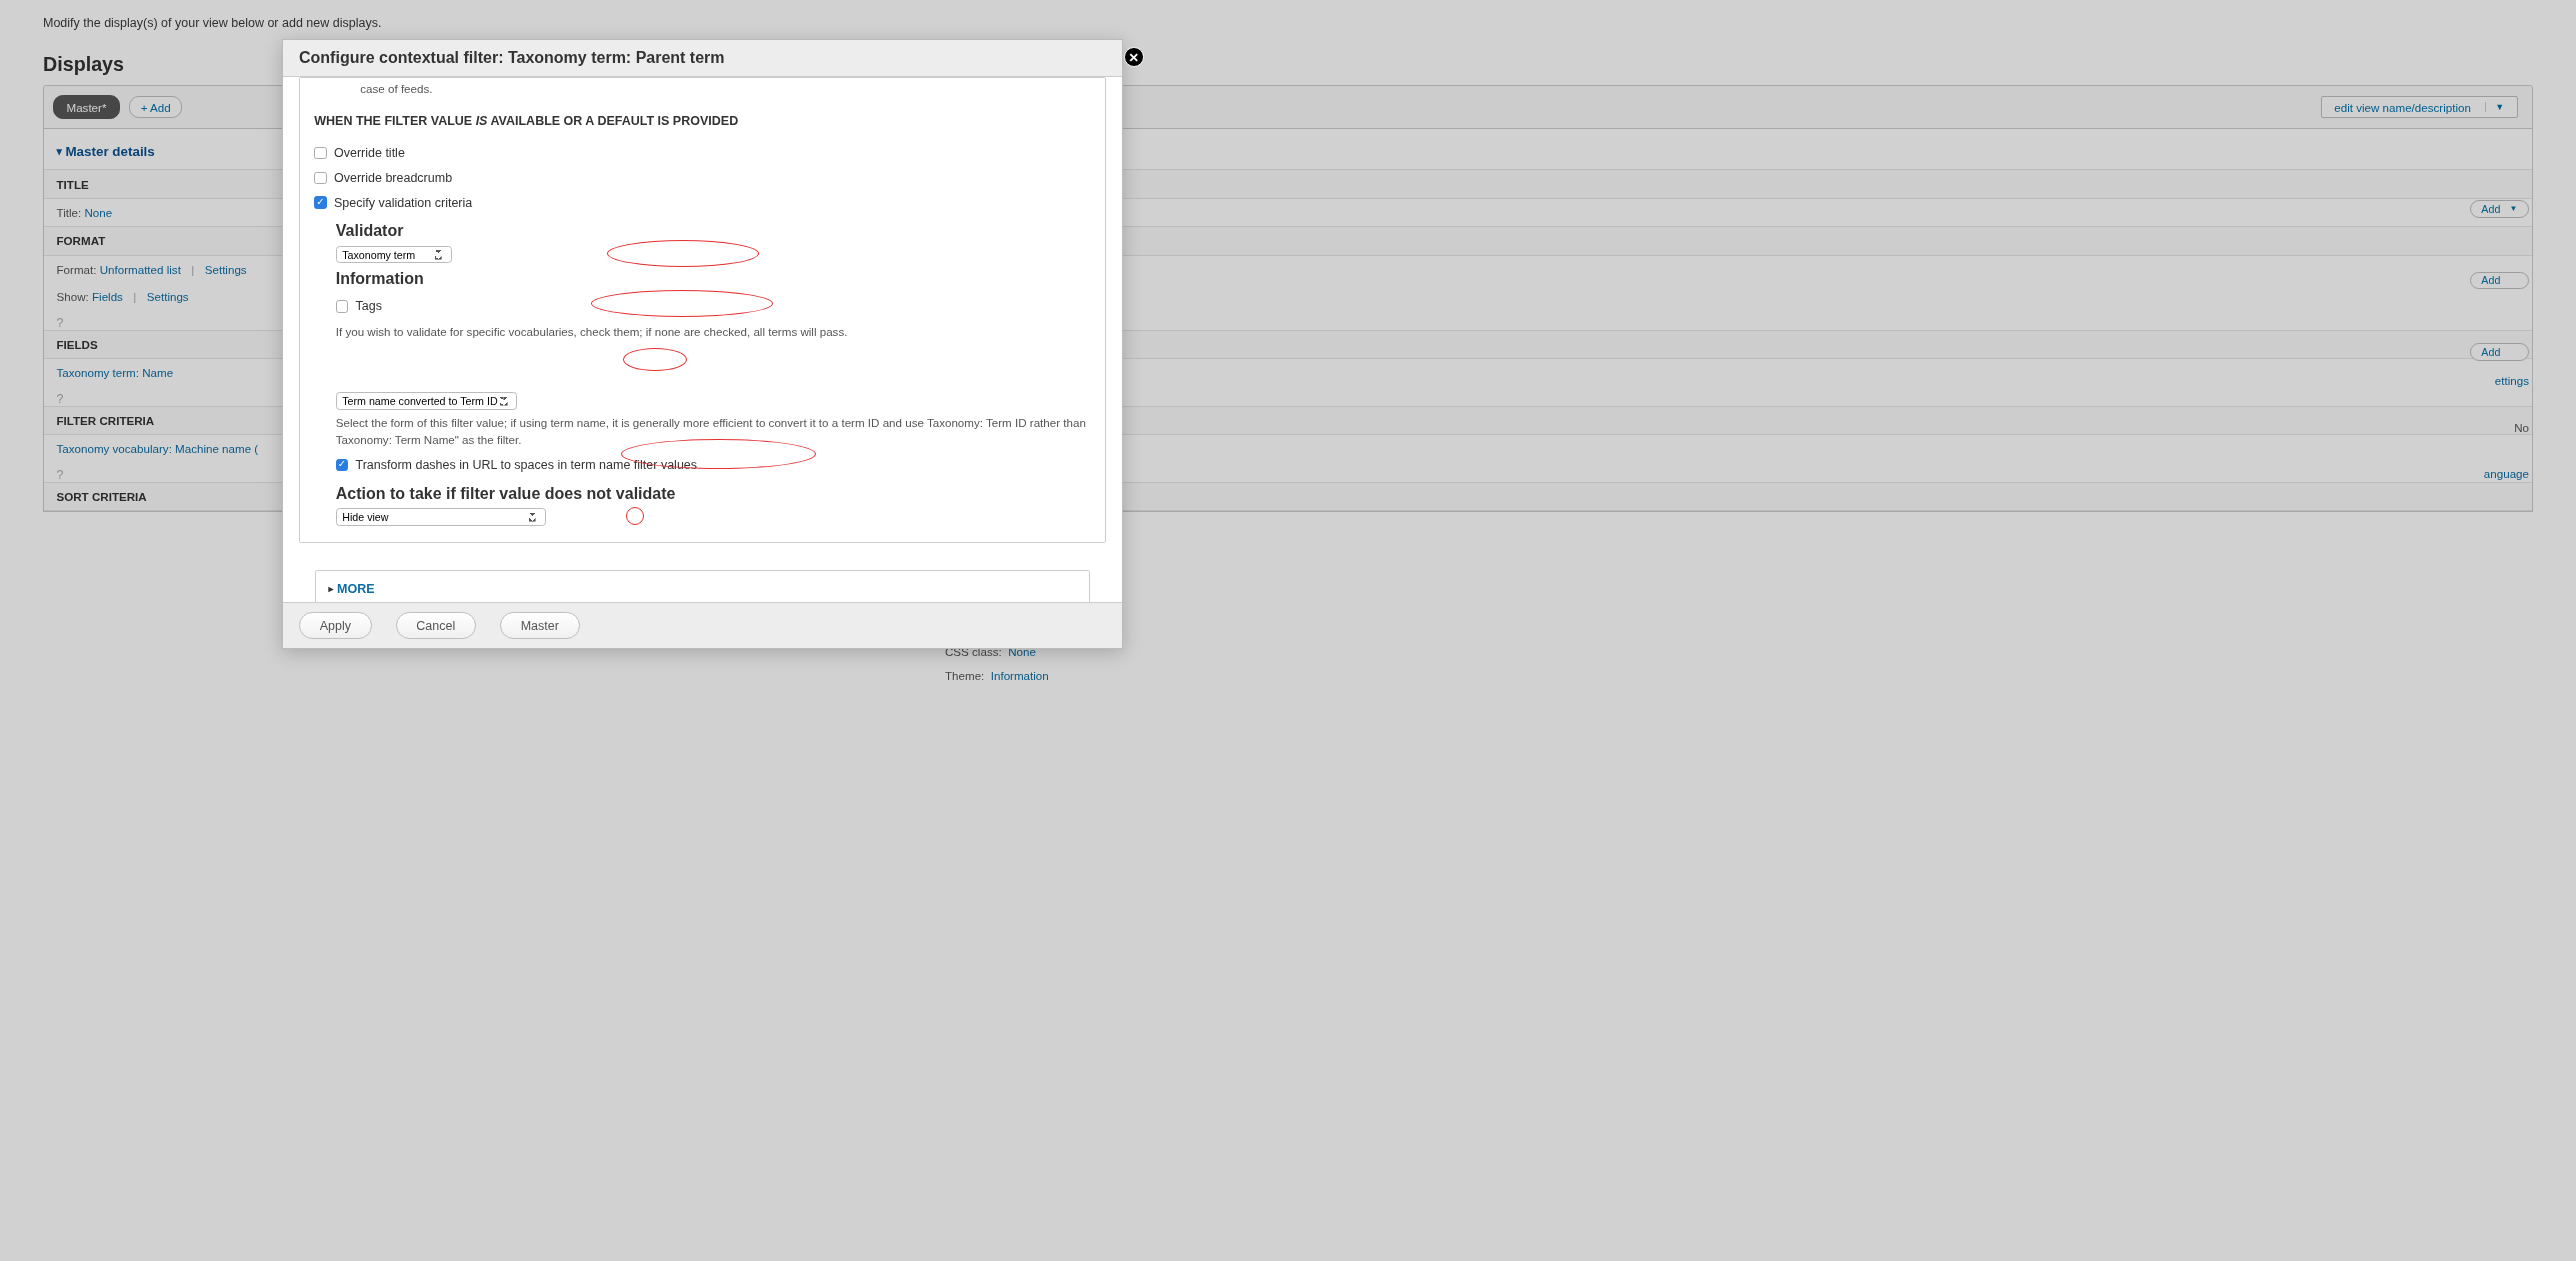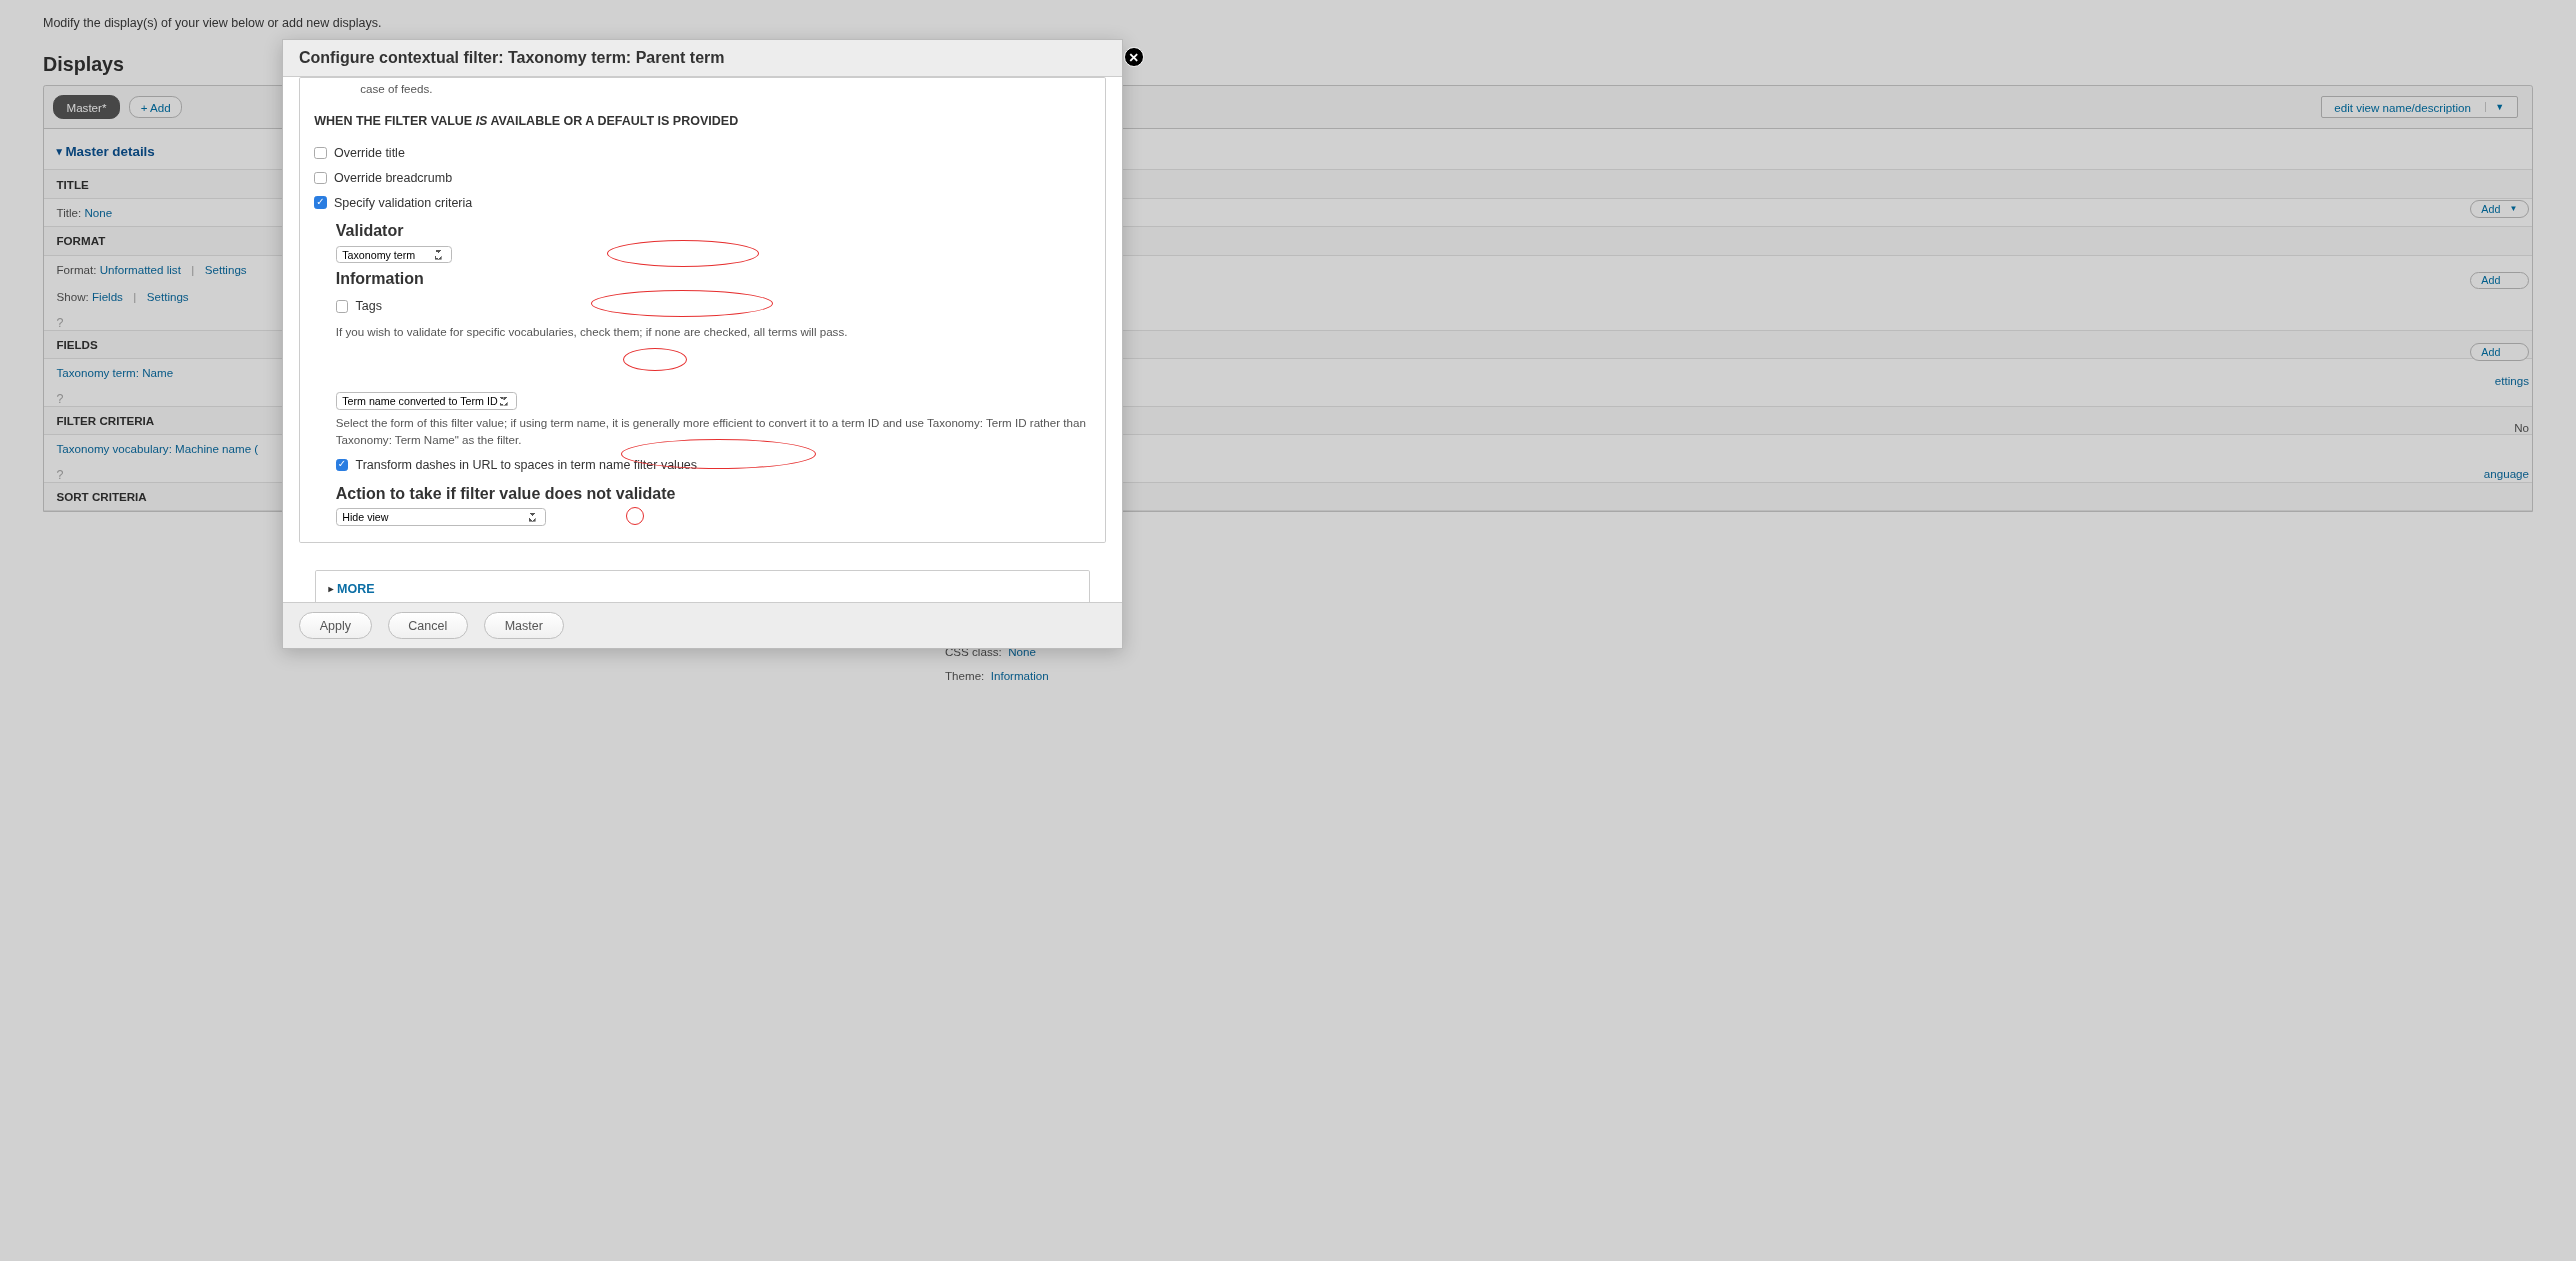--- a/index.html
+++ b/index.html
@@ -334,21 +334,21 @@
       align-items: center;
       gap: 3.6px;
     }
     .more-link .tri { font-size: 9.8px; color: #333;}
 
     .dialog-footer {
       background: #ededed;
       border-top: 0.9px solid #ccc;
       padding: 9px 16px;
       display: flex;
-      gap: 16px;
+      gap: 24px;
     }
     .btn {
       border: 0.9px solid #bfbfbf;
       background: linear-gradient(#fff, #f0f0f0);
       color: #555;
       padding: 5.4px 19.7px;
       border-radius: 14.3px;
       font-size: 12.5px;
       cursor: pointer;
     }

